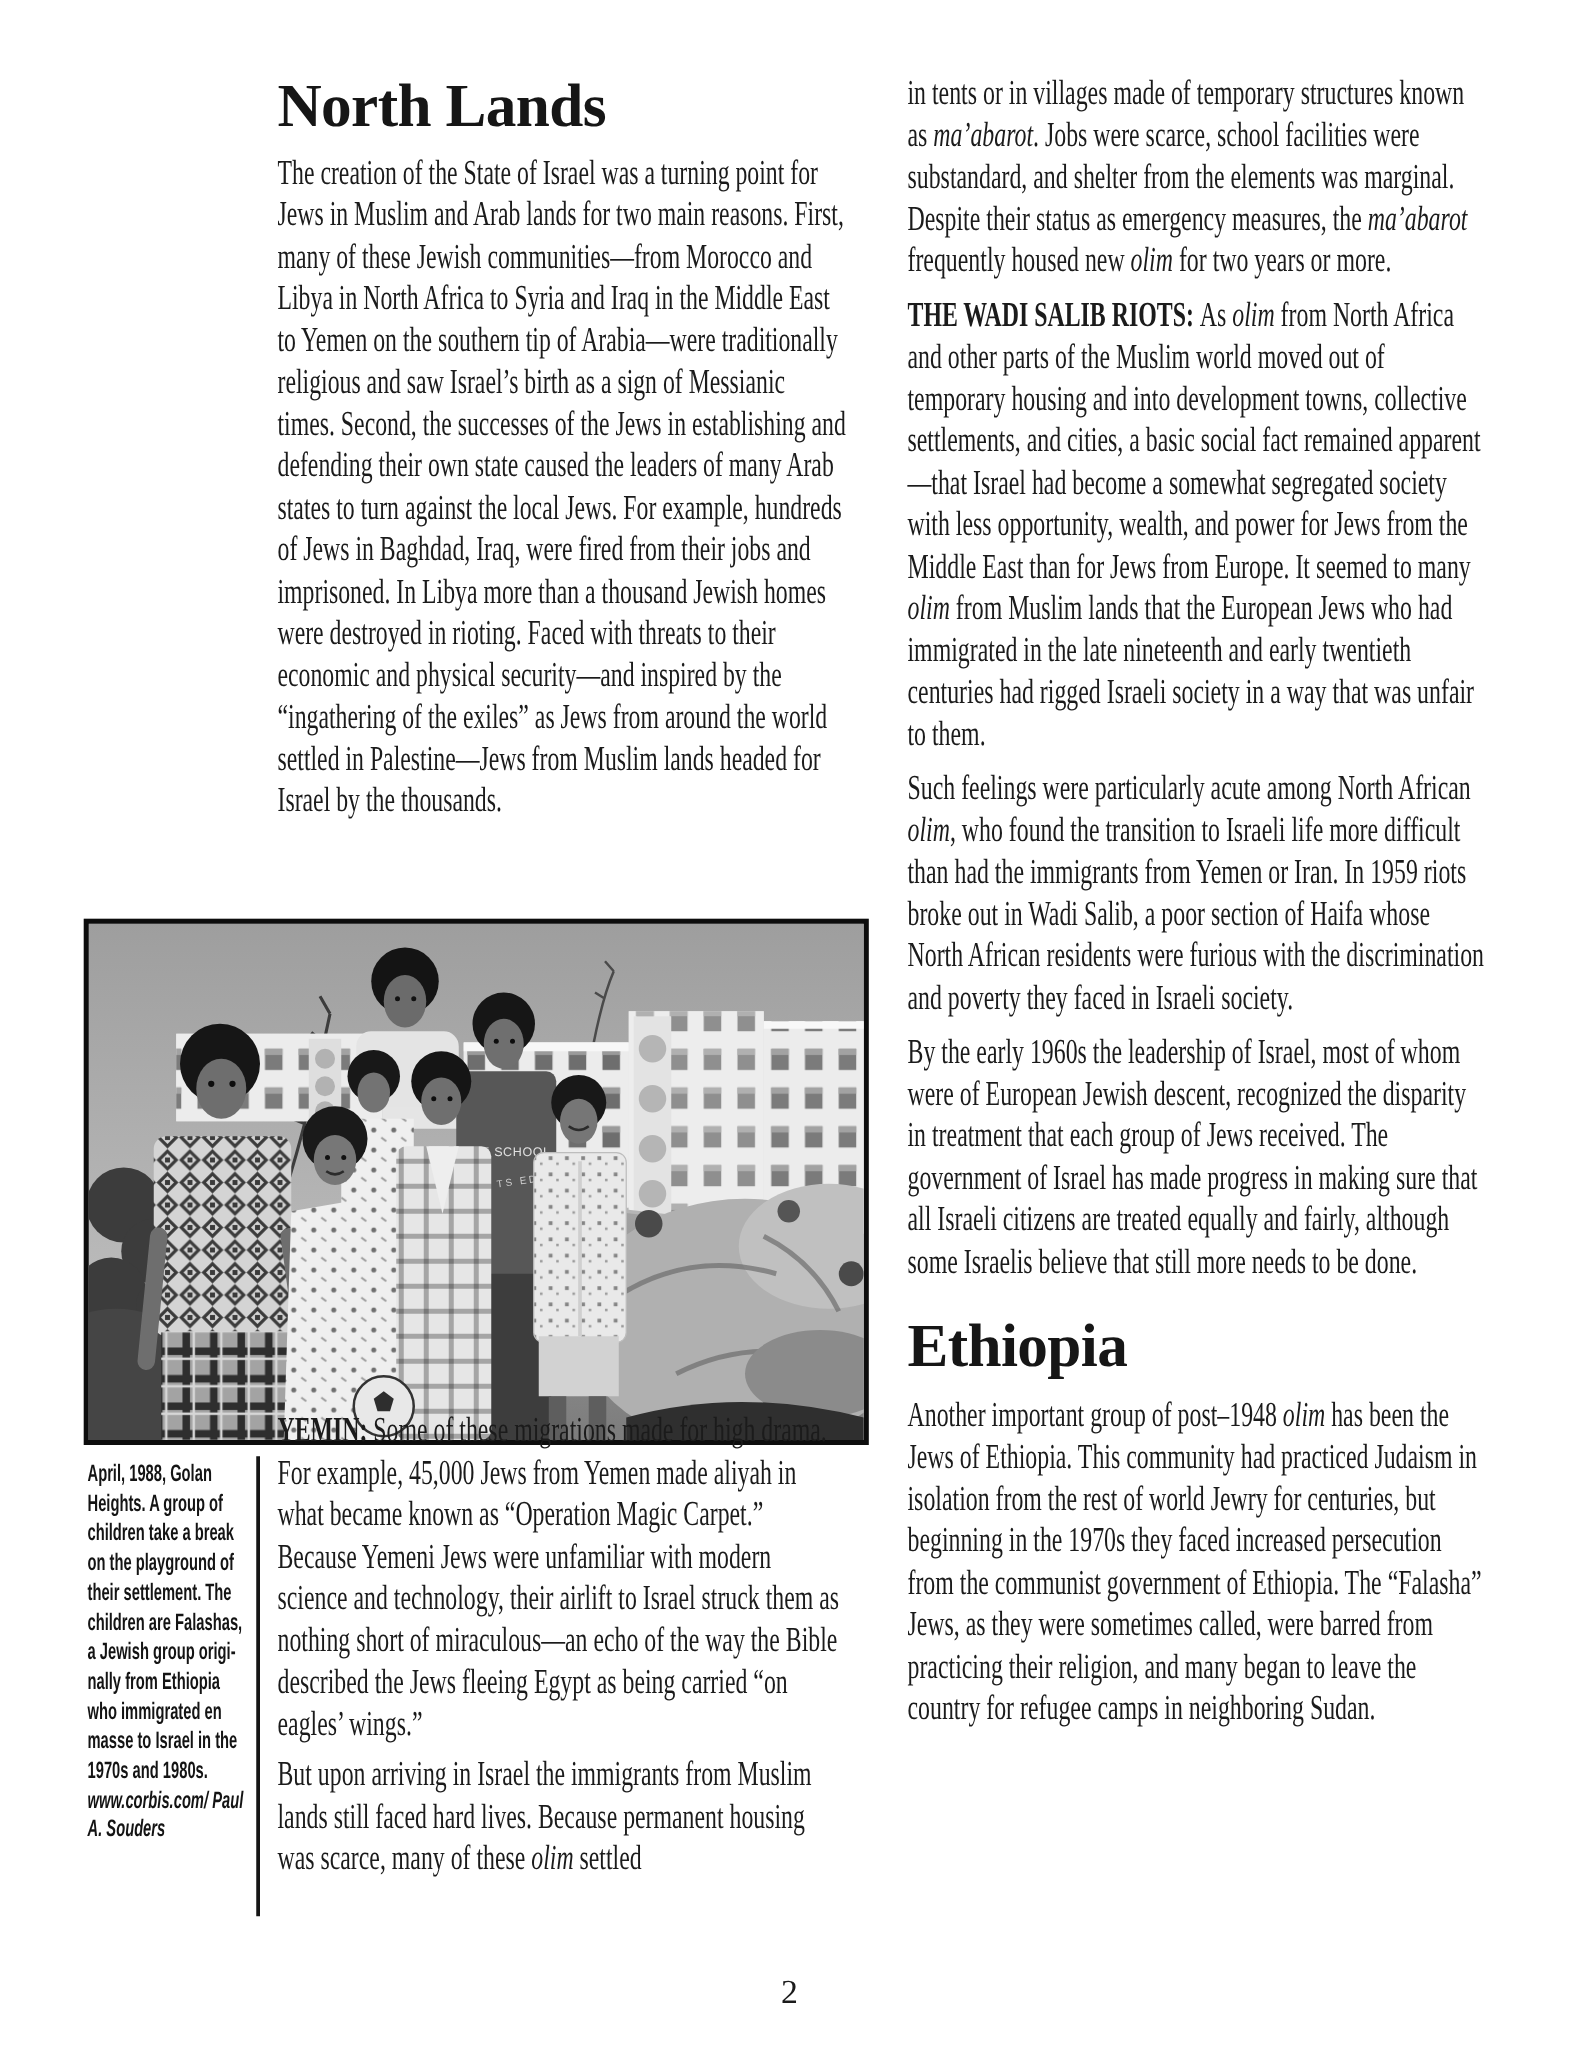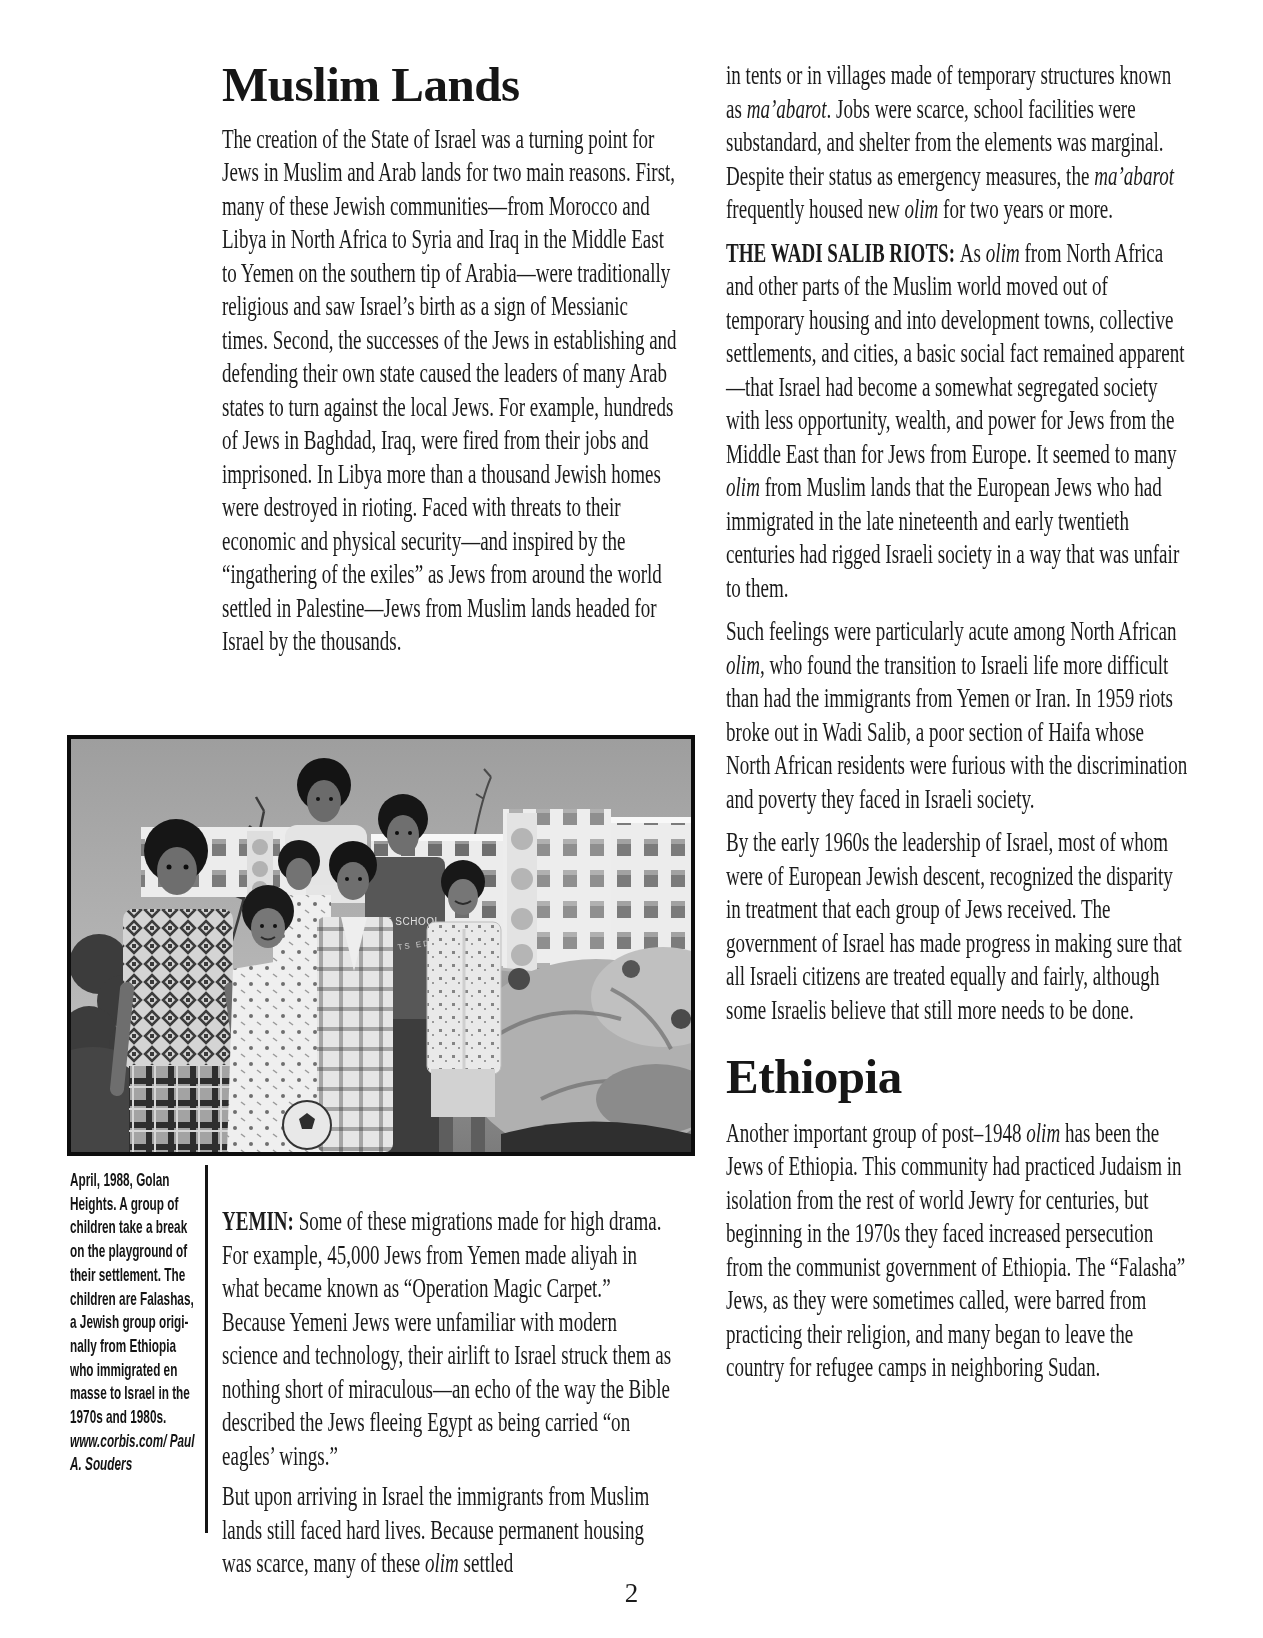--- a/index.html
+++ b/index.html
@@ -41,35 +41,35 @@
   }
   .photo-figure svg{display:block;width:620px;height:413px;}
   .caption{
     position:absolute;left:70px;top:1168px;width:210px;
     font-family:"Liberation Sans", sans-serif;
     font-weight:bold;
     color:#141414;
   }
   .caption .scale{width:203px;transform:scaleX(0.62);font-size:19px;line-height:23.7px;}
   .v-rule{position:absolute;left:205px;top:1165px;width:3px;height:368px;background:#151515;}
-  .yemin-block{position:absolute;left:222px;top:1204px;width:680px;}
+  .yemin-block{position:absolute;left:222px;top:1128px;width:680px;}
   .yemin-block .scale{width:665px;transform:scaleX(0.68);}
   .yemin-block p{margin:0 0 7px 0;}
   .page-number{
     position:absolute;left:0;top:1578px;width:1263px;
     text-align:center;font-size:27px;color:#1b1b1b;
   }
 </style>
 </head>
 <body>
 
 <div class="page">
 
   <div class="left-col">
-    <h1 class="sect">Muslim Lands</h1>
+    <h1 class="sect">North Lands</h1>
     <div class="scale body-text">
       <p><span>The creation of the State of Israel was a turning point for Jews in Muslim and Arab lands for two main reasons. First, many of these Jewish communi­ties—from Morocco and Libya in North Africa to Syria and Iraq in the Middle East to Yemen on the southern tip of Arabia—were traditionally religious and saw Israel’s birth as a sign of Messianic times. Second, the successes of the Jews in establishing and defending their own state caused the leaders of many Arab states to turn against the local Jews. For example, hundreds of Jews in Baghdad, Iraq, were fired from their jobs and imprisoned. In Libya more than a thousand Jewish homes were destroyed in rioting. Faced with threats to their economic and physical security—and inspired by the “ingathering of the exiles” as Jews from around the world settled in Palestine—Jews from Muslim lands headed for Israel by the thousands.</span></p>
     </div>
   </div>
 
   <div class="right-col body-text">
     <div class="scale body-text">
       <p><span>in tents or in villages made of temporary structures known as </span><span class="it">ma’abarot</span><span>. Jobs were scarce, school facili­ties were substandard, and shelter from the elements was marginal. Despite their status as emergency measures, the </span><span class="it">ma’abarot</span><span> frequently housed new </span><span class="it">olim</span><span> for two years or more.</span></p>
       <p><span class="bd">THE WADI SALIB RIOTS: </span><span>As </span><span class="it">olim</span><span> from North Africa and other parts of the Muslim world moved out of temporary housing and into development towns, collective settlements, and cities, a basic social fact remained apparent—that Israel had become a somewhat segregated society with less opportunity, wealth, and power for Jews from the Middle East than for Jews from Europe. It seemed to many </span><span class="it">olim</span><span> from Muslim lands that the European Jews who had immigrated in the late nineteenth and early twentieth centuries had rigged Israeli society in a way that was unfair to them.</span></p>
       <p><span>Such feelings were particularly acute among North African </span><span class="it">olim</span><span>, who found the transition to Israeli life more difficult than had the immigrants from Yemen or Iran. In 1959 riots broke out in Wadi Salib, a poor section of Haifa whose North African residents were furious with the discrimination and poverty they faced in Israeli society.</span></p>

